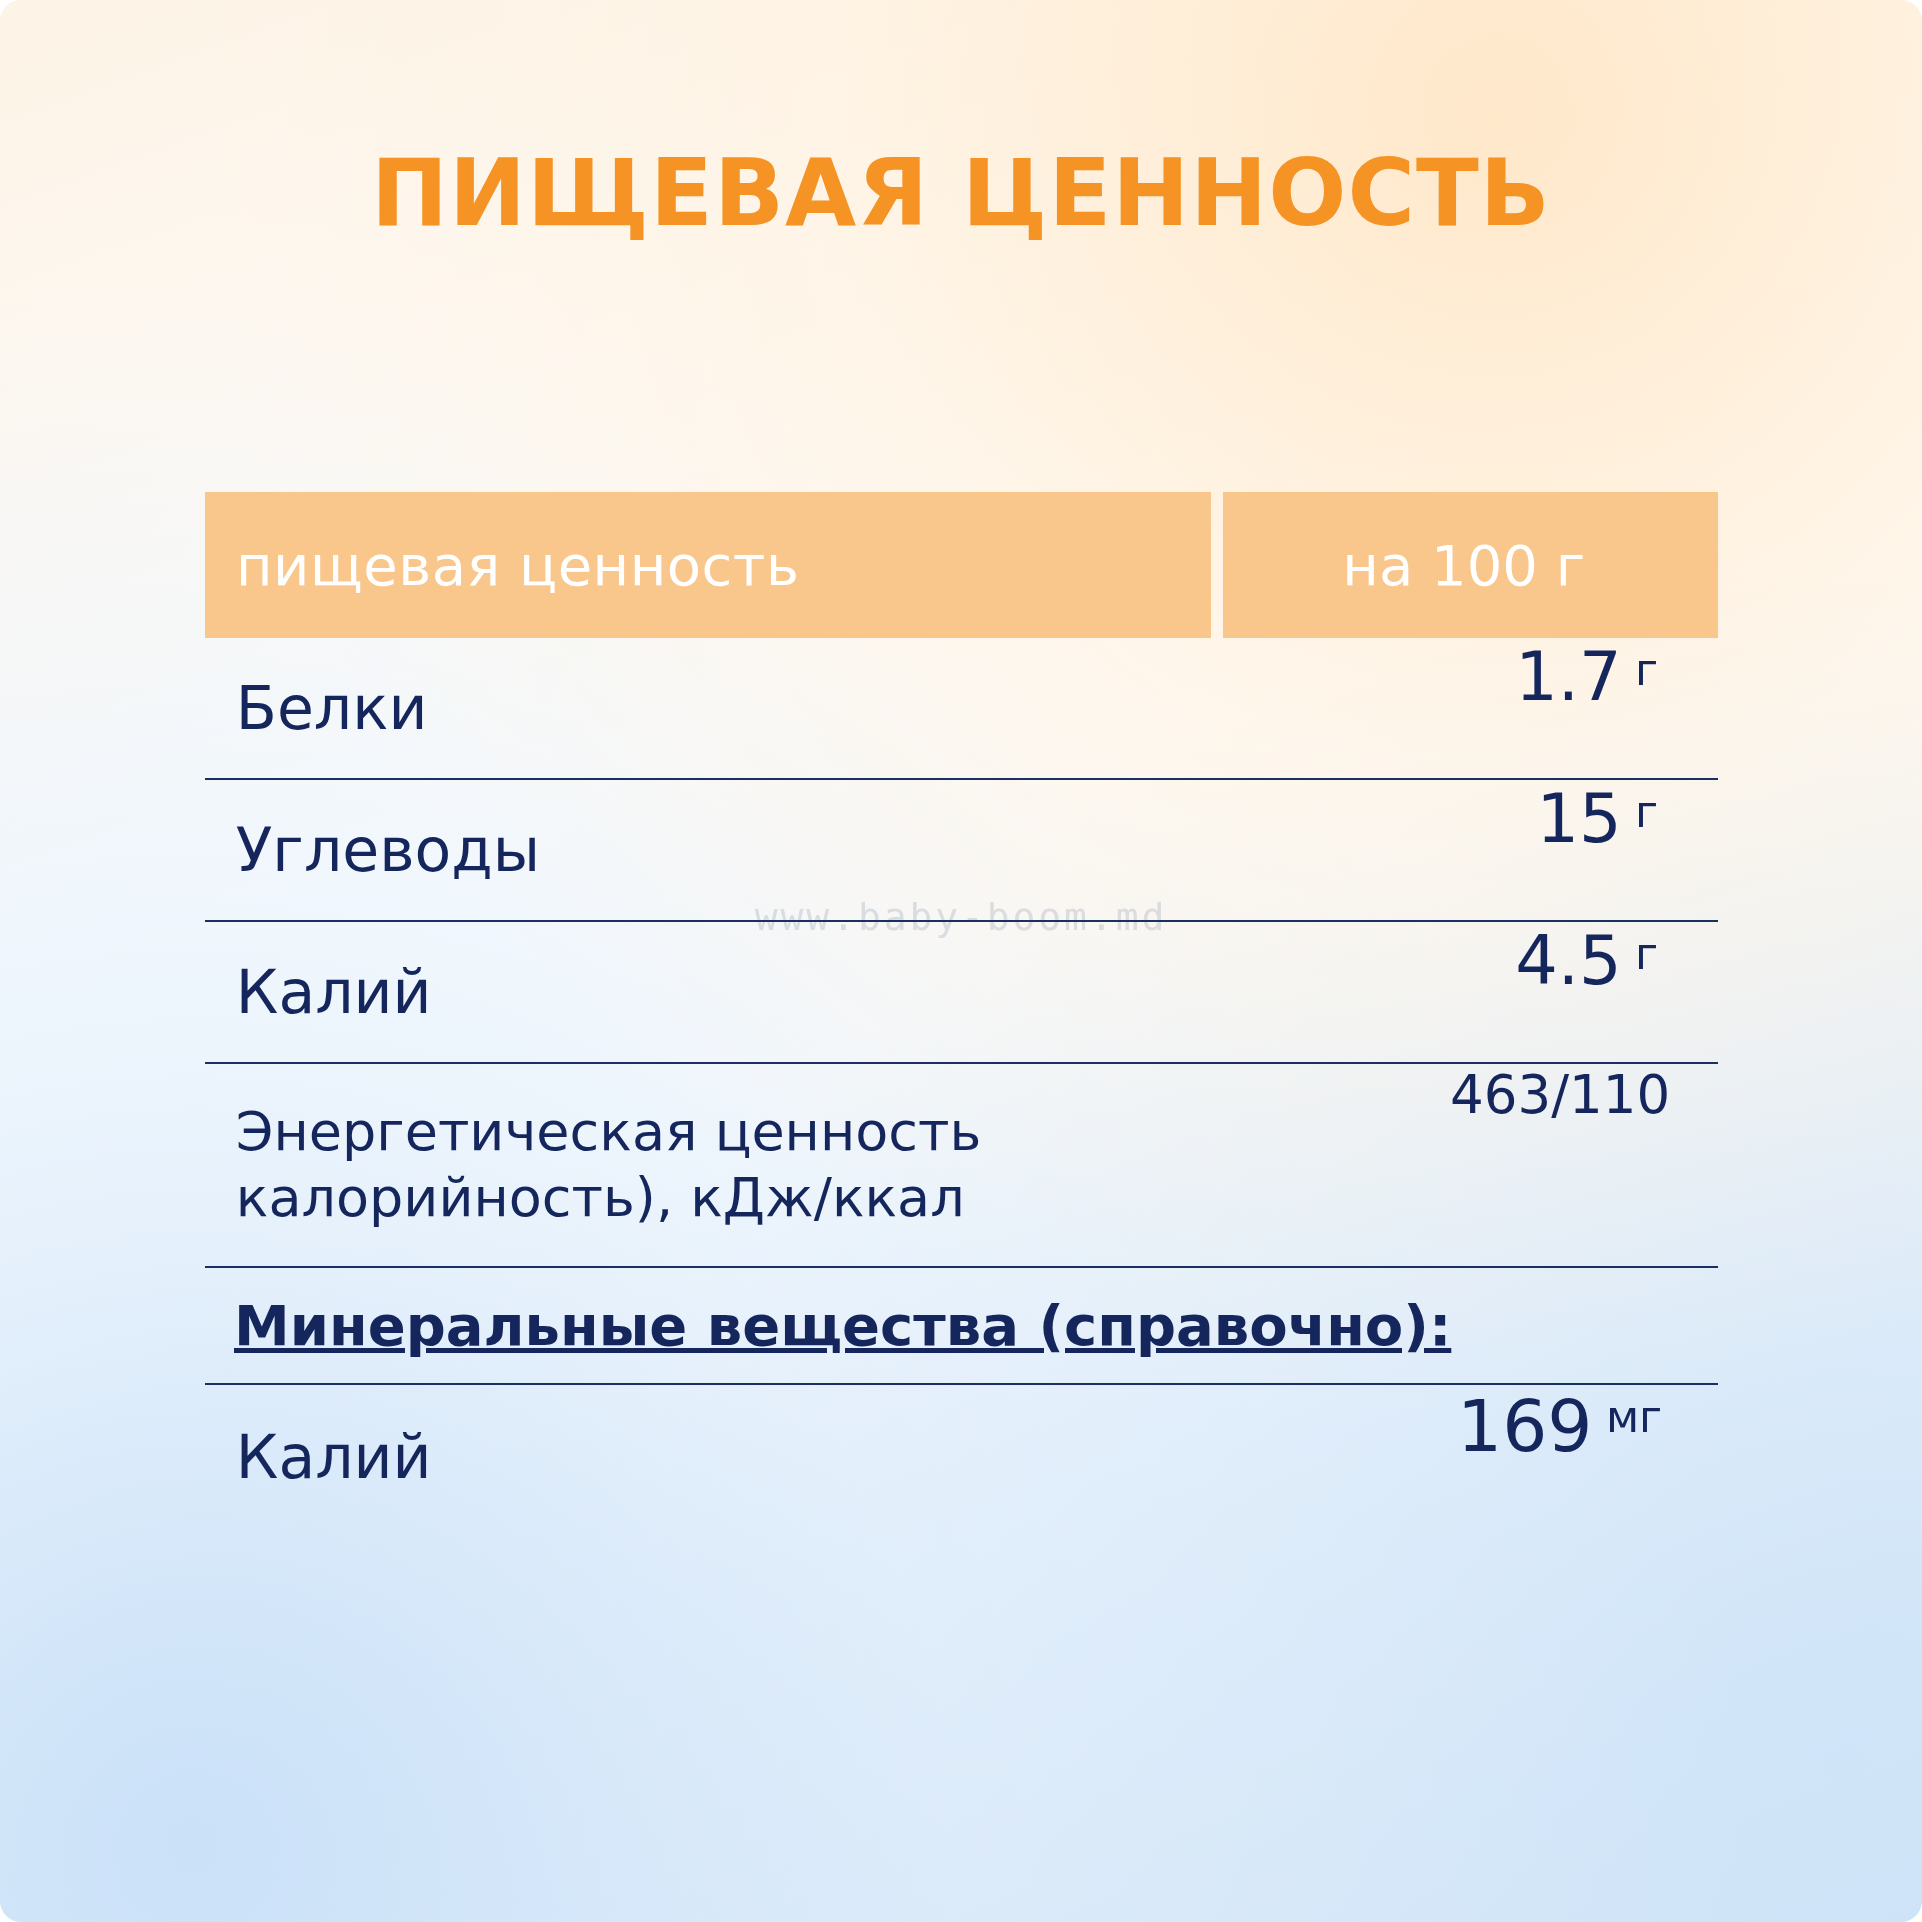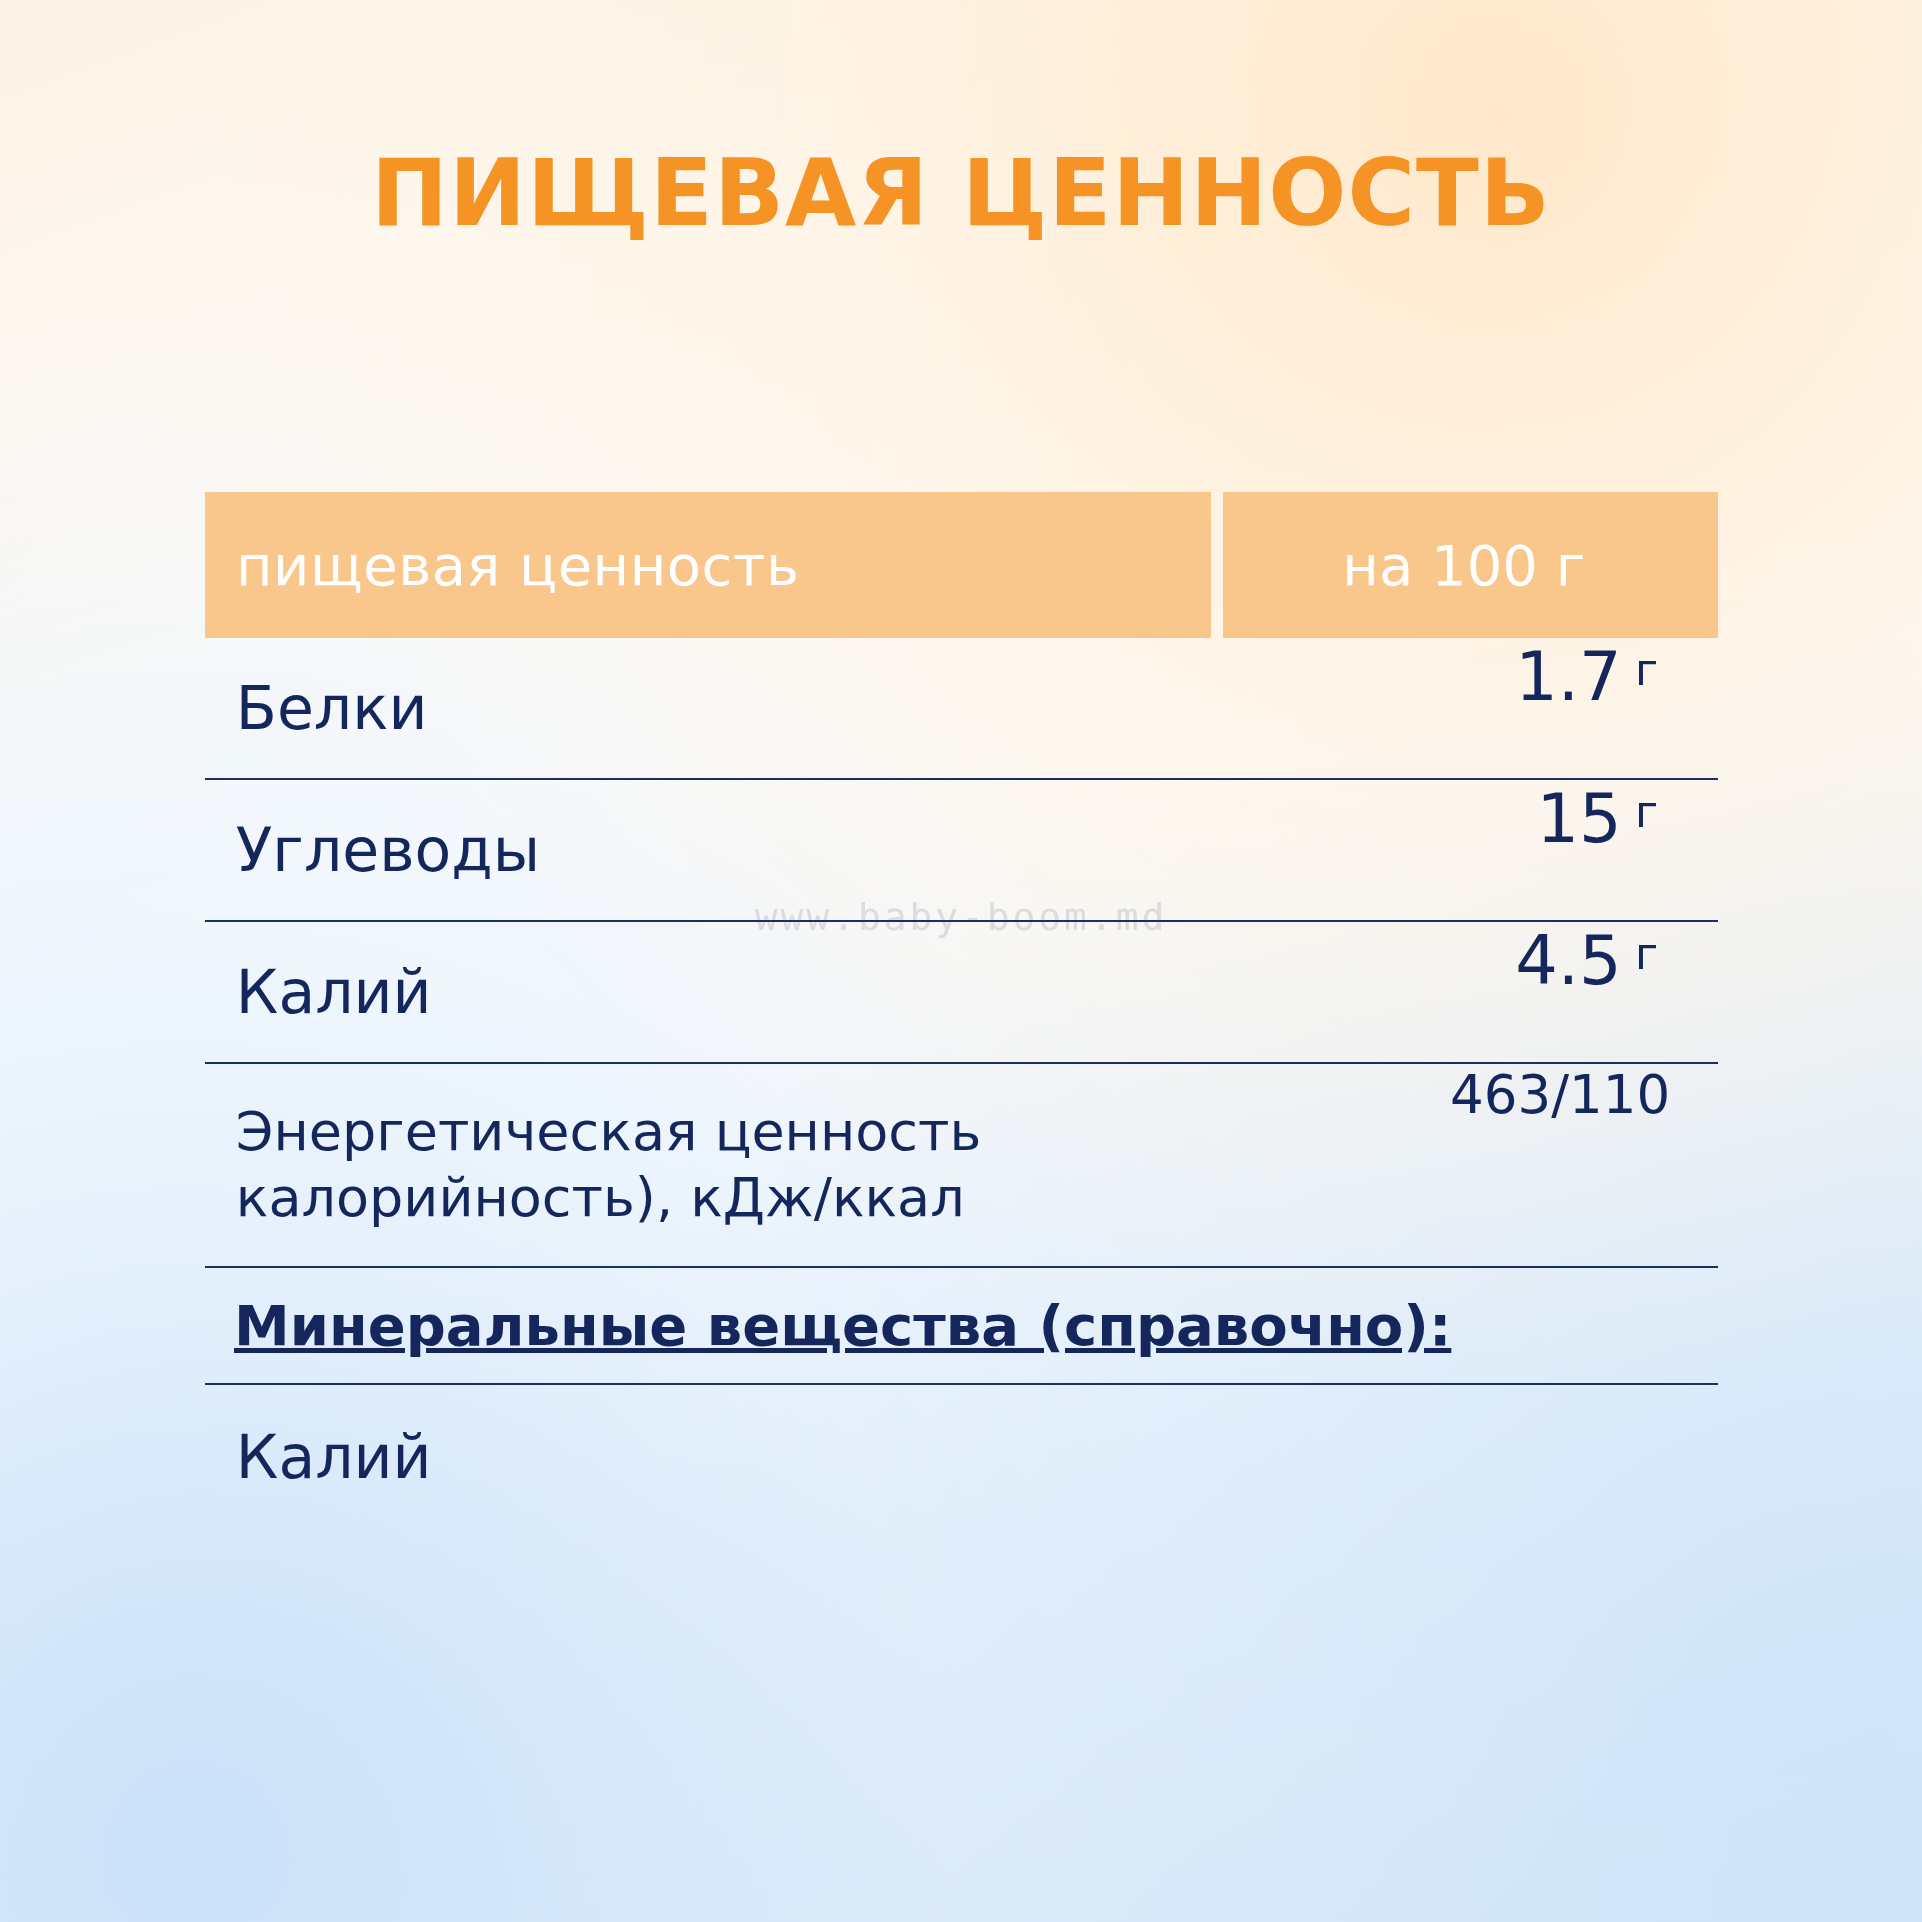--- a/index.html
+++ b/index.html
@@ -18,20 +18,21 @@
     position: relative;
     width: 1922px;
     height: 1922px;
     box-sizing: border-box;
     background:
       radial-gradient(circle at 78% 6%, rgba(255, 231, 200, 0.95) 0%, rgba(255,240,220,0.55) 28%, rgba(255,255,255,0) 55%),
       radial-gradient(circle at 10% 96%, rgba(200, 224, 248, 0.95) 0%, rgba(219,235,250,0.55) 30%, rgba(255,255,255,0) 62%),
       radial-gradient(circle at 96% 92%, rgba(206, 228, 248, 0.85) 0%, rgba(255,255,255,0) 48%),
       linear-gradient(160deg, #fdf3e6 0%, #ffffff 38%, #ffffff 52%, #e7f0fb 80%, #cfe2f6 100%);
     overflow: hidden;
+    border-radius: 21px;
   }
 
   
   .title {
     position: absolute;
     top: 146px;
     left: 0;
     width: 100%;
     text-align: center;
     color: #f59324;
@@ -231,17 +232,21 @@
         <span>463/110</span>
       </div>
     </div>
 
     <div class="row row-section">
       <div class="section-title">Минеральные вещества (справочно):</div>
     </div>
 
     <div class="row data-row row-last">
       <div class="cell-label">Калий</div>
+      <div class="cell-value">
+        <span>169</span>
+        <span class="unit">мг</span>
+      </div>
     </div>
 
   </div>
 </div>
 
 
 </body></html>

